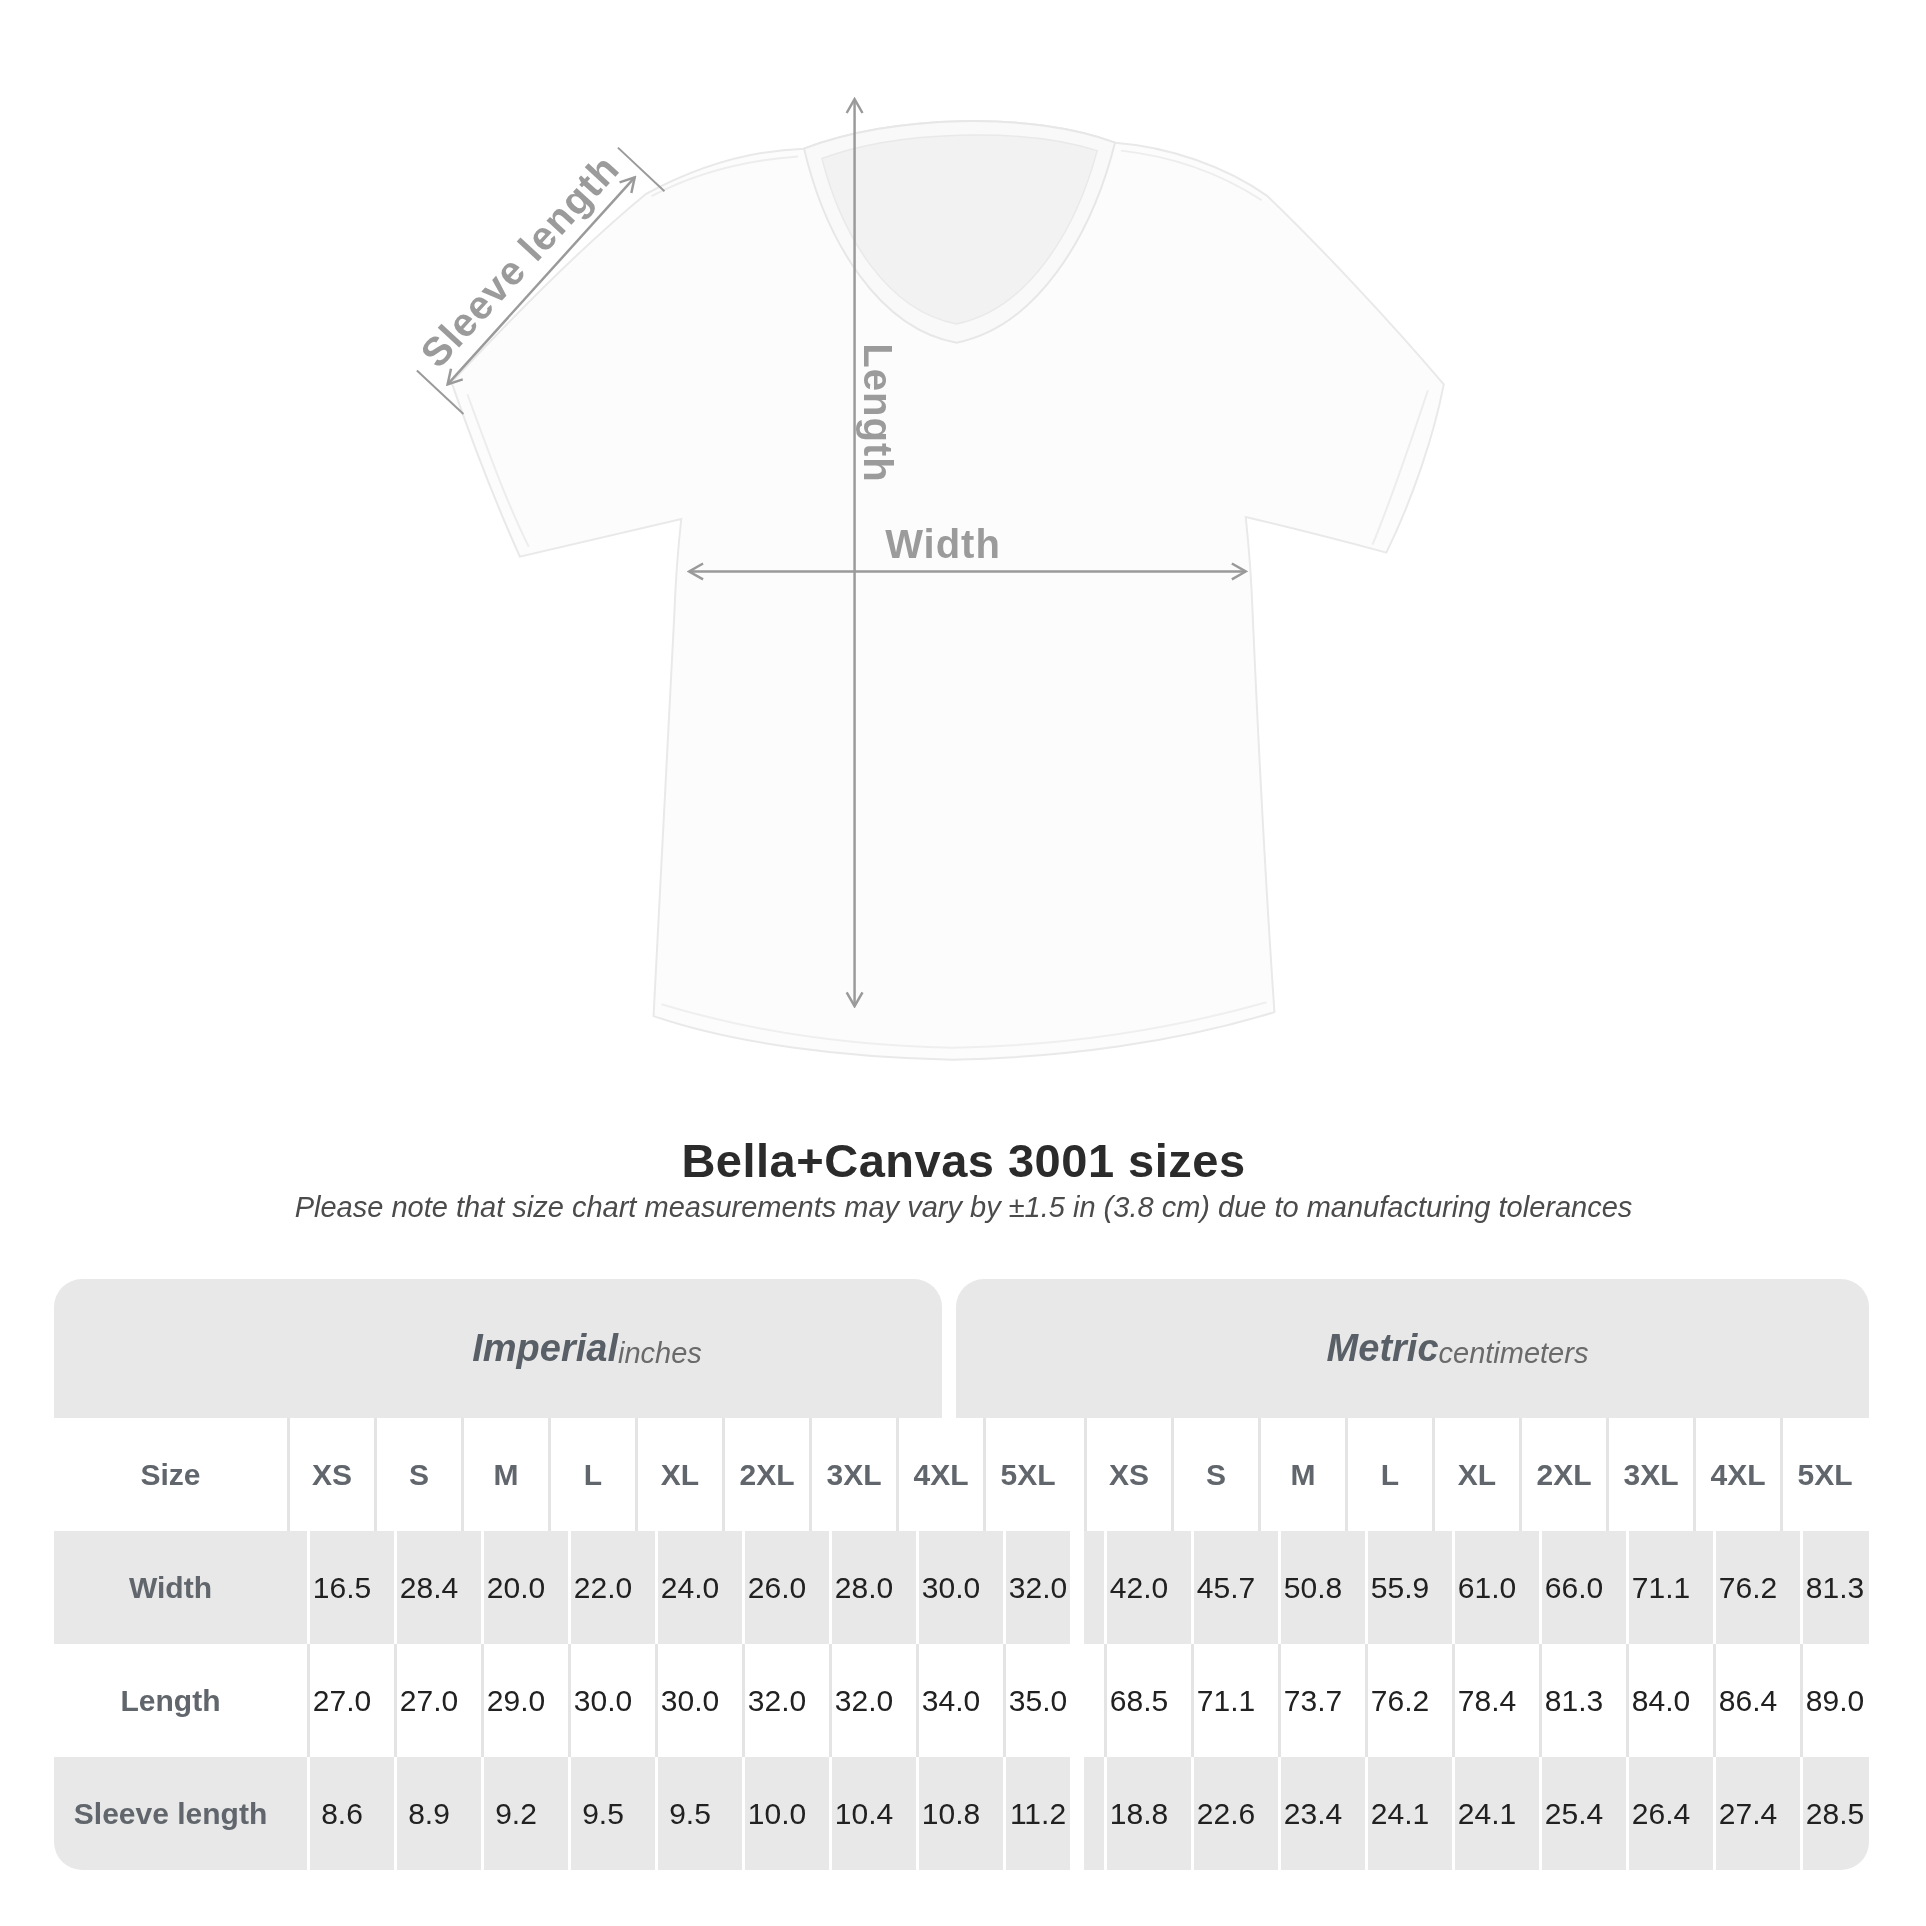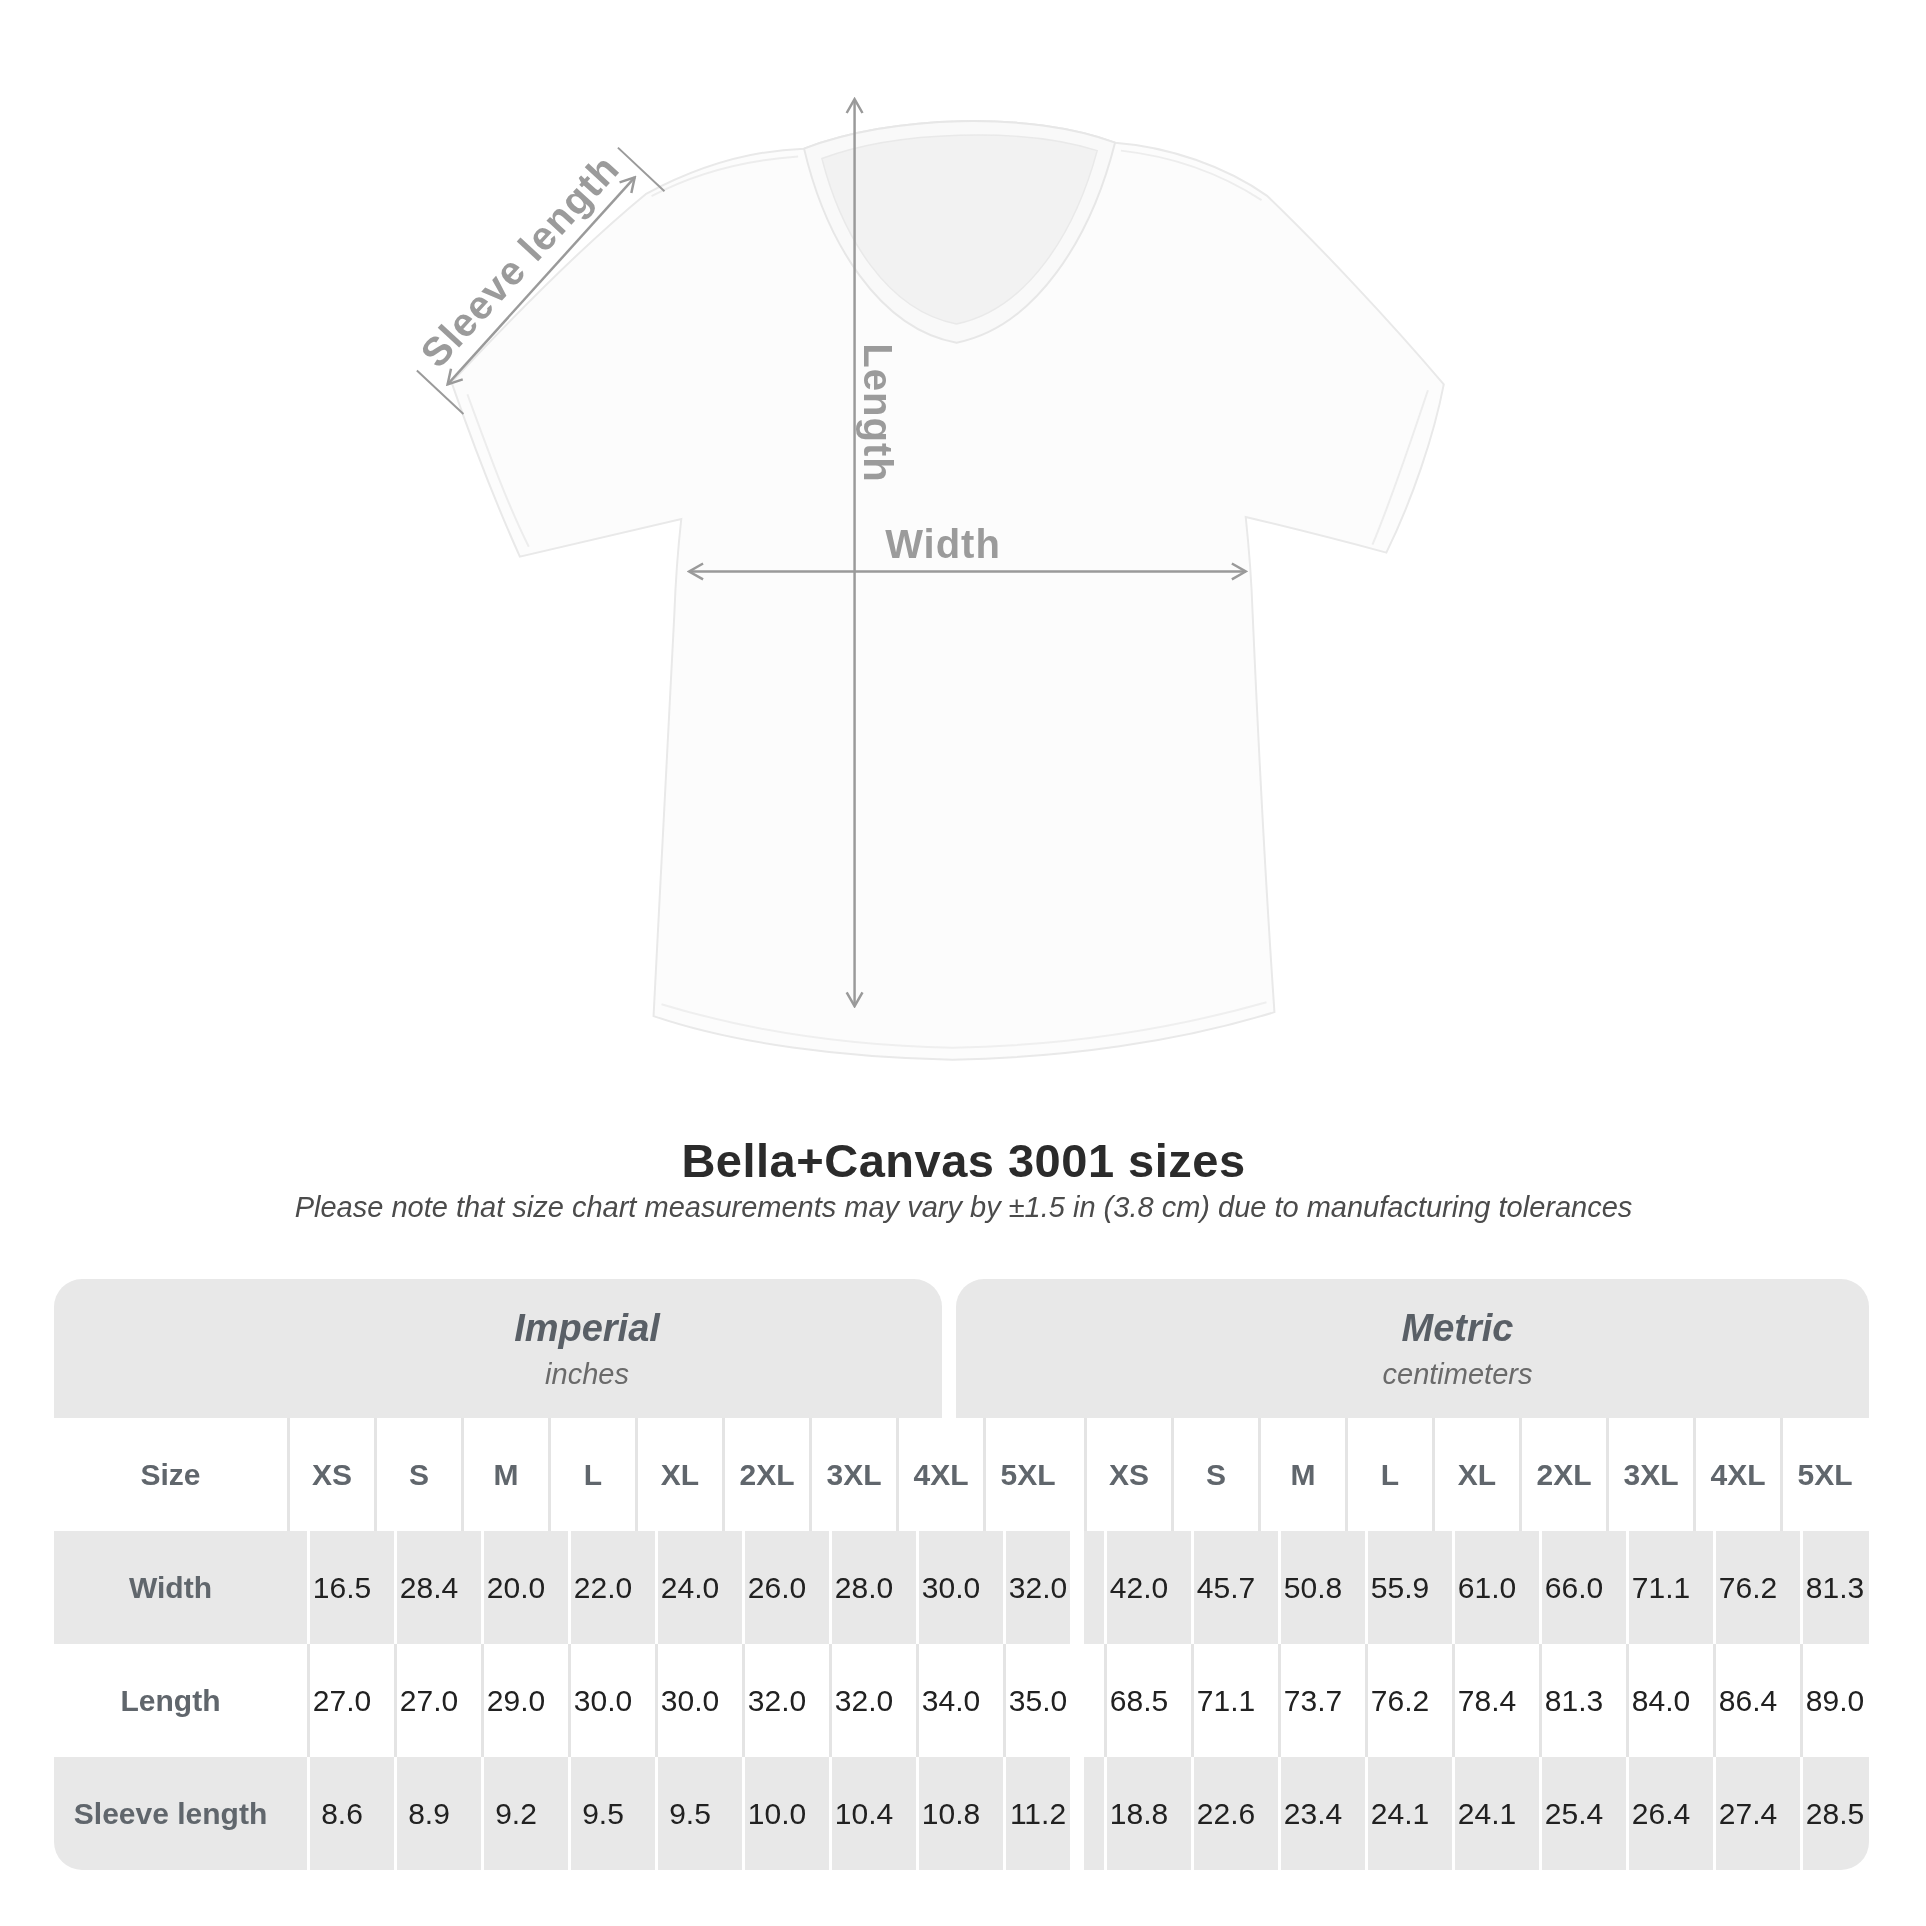--- a/index.html
+++ b/index.html
@@ -17,21 +17,21 @@
   .page-title{position:absolute;left:0;top:1133px;width:100%;text-align:center;margin:0;
               font-size:47px;font-weight:bold;color:#2b2b2b;letter-spacing:0.5px;}
   .page-subtitle{position:absolute;left:0;top:1191px;width:100%;text-align:center;margin:0;
               font-size:29px;font-style:italic;color:#4b4b4b;}
 
   
   .size-table{position:absolute;left:54px;top:1279px;width:1815px;}
   .group-row{display:grid;grid-template-columns:888px 14px 1fr;height:139px;}
   .group-cell{background:#e8e8e8;border-radius:28px 28px 0 0;display:flex;flex-direction:column;
               align-items:center;justify-content:center;gap:6px;}
-  .group-inner{display:flex;flex-direction:column;align-items:center;position:relative;}
+  .group-inner{display:flex;flex-direction:row;align-items:flex-end;position:relative;}
   .group-inner.imperial{left:89px;}
   .group-inner.metric{left:45px;}
   .group-name{font-size:38px;font-weight:bold;font-style:italic;color:#595f66;}
   .group-unit{font-size:29px;font-style:italic;color:#6a6a6a;margin-top:8px;}
 
   .trow{display:grid;grid-template-columns:233px repeat(9,87px) 14px repeat(9,87px);height:113px;}
   .trow.gray{background:#e8e8e8;--sep:#ffffff;}
   .trow.white{background:#ffffff;--sep:#e4e4e4;}
   .trow.last{border-radius:0 0 28px 28px;overflow:hidden;}
   .tcell{display:flex;align-items:center;justify-content:center;border-left:3px solid var(--sep);}

